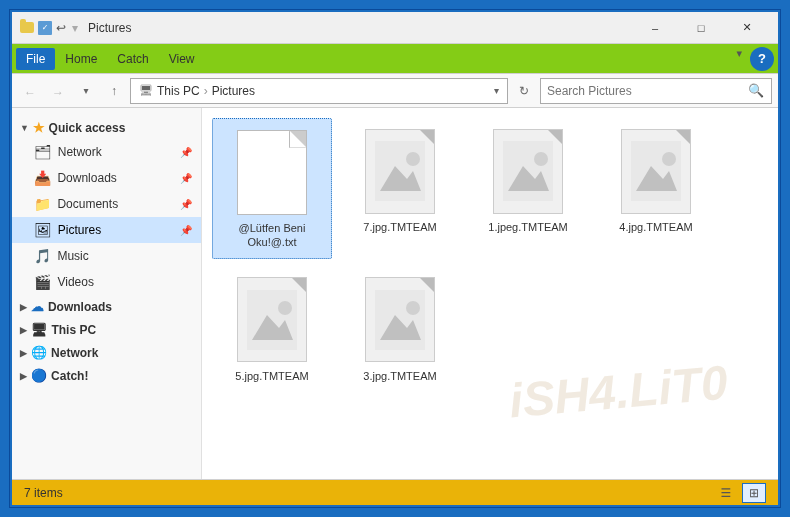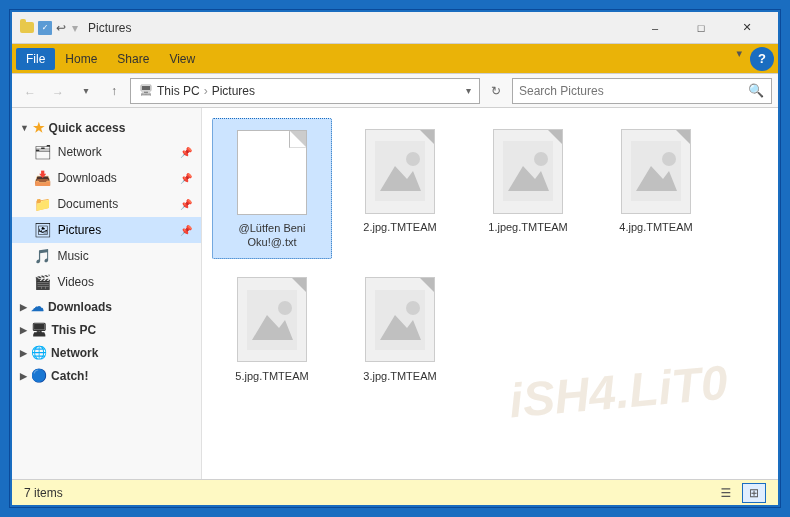--- a/index.html
+++ b/index.html
@@ -55,21 +55,21 @@
       align-items: center;
       justify-content: center;
       font-size: 11px;
       cursor: pointer;
       background: transparent;
       border: none;
       color: #333;
     }
     
     .menu-bar {
-      background: #eab308;
+      background: #84cc16;
       height: 30px;
       display: flex;
       align-items: center;
       padding: 0 4px;
       border-bottom: 1px solid #d0d0d0;
       flex-shrink: 0;
     }
     .menu-item {
       padding: 4px 10px;
       font-size: 12px;
@@ -137,21 +137,21 @@
       color: #333;
       cursor: pointer;
     }
     .path-sep { color: #999; }
     .path-dropdown {
       margin-left: auto;
       color: #666;
       font-size: 10px;
     }
     .search-box {
-      width: 260px;
+      width: 232px;
       height: 26px;
       background: white;
       border: 1px solid #aaa;
       display: flex;
       align-items: center;
       padding: 0 6px;
     }
     .search-input {
       flex: 1;
       border: none;
@@ -325,21 +325,21 @@
     .file-label {
       font-size: 11px;
       color: #333;
       text-align: center;
       word-break: break-word;
       line-height: 1.3;
     }
     
     .status-bar {
       height: 26px;
-      background: #fef9c3;
+      background: #eab308;
       border-top: 1px solid #d0d0d0;
       display: flex;
       align-items: center;
       padding: 0 12px;
       font-size: 12px;
       color: #333;
       flex-shrink: 0;
     }
     .status-right {
       margin-left: auto;
@@ -429,21 +429,21 @@
     <div class="window-controls">
       <button class="win-btn">–</button>
       <button class="win-btn">□</button>
       <button class="win-btn close">✕</button>
     </div>
   </div>
 
   <div class="menu-bar">
     <div class="menu-item active">File</div>
     <div class="menu-item">Home</div>
-    <div class="menu-item">Share</div>
+    <div class="menu-item">Catch</div>
     <div class="menu-item">View</div>
     <div class="menu-bar-right">
       <span style="font-size:11px;color:#555;cursor:pointer;margin-right:4px">▾</span>
       <div class="menu-bar-btn">?</div>
     </div>
   </div>
 
   <div class="address-bar">
     <div class="nav-btn disabled">←</div>
     <div class="nav-btn disabled">→</div>
@@ -550,21 +550,21 @@
       <div class="file-item">
         <div class="file-thumbnail">
           <div class="img-icon">
             <svg width="50" height="60" viewBox="0 0 50 60">
               <rect width="50" height="60" fill="#e8e8e8"></rect>
               <polygon points="5,50 20,25 32,38 38,30 46,50" fill="#c0c0c0"></polygon>
               <circle cx="38" cy="18" r="7" fill="#d0d0d0"></circle>
             </svg>
           </div>
         </div>
-        <span class="file-label">2.jpg.TMTEAM</span>
+        <span class="file-label">7.jpg.TMTEAM</span>
       </div>
 
       <div class="file-item">
         <div class="file-thumbnail">
           <div class="img-icon">
             <svg width="50" height="60" viewBox="0 0 50 60">
               <rect width="50" height="60" fill="#e8e8e8"></rect>
               <polygon points="5,50 20,25 32,38 38,30 46,50" fill="#c0c0c0"></polygon>
               <circle cx="38" cy="18" r="7" fill="#d0d0d0"></circle>
             </svg>

